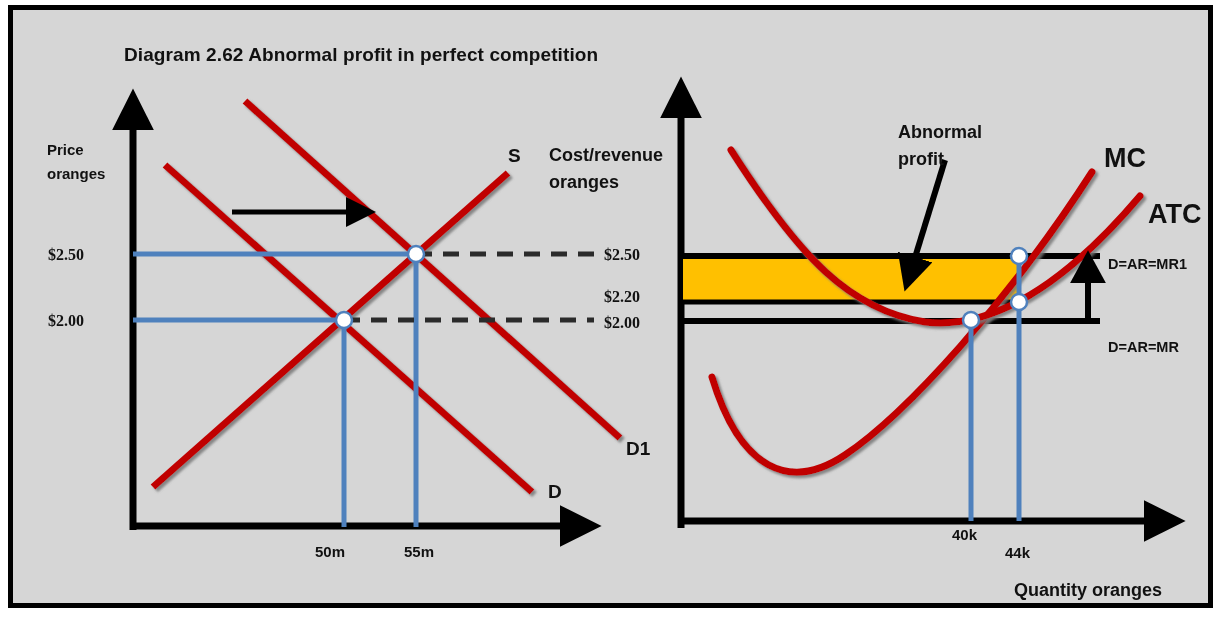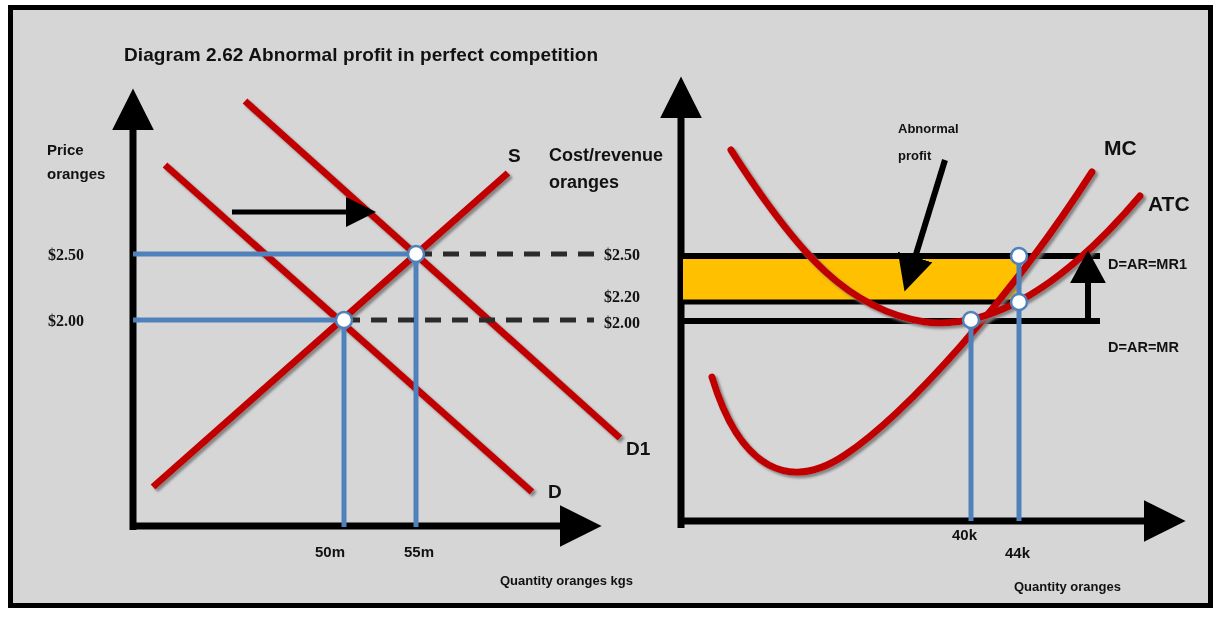--- a/index.html
+++ b/index.html
@@ -36,25 +36,25 @@
   .lbl {
     position: absolute;
     color: #111111;
     font-weight: bold;
     white-space: pre;
     line-height: 1.35;
   }
   .title { font-size: 19px; font-weight: bold; letter-spacing: .1px; }
   .axis-lbl { font-size: 15px; }
   .axis-lbl-2 { font-size: 18px; text-align: center; }
-  .curve-lbl { font-size: 21px; font-weight: bold; }
+  .curve-lbl { font-size: 27px; font-weight: bold; margin-top: 6px; }
   .curve-lbl-sm { font-size: 19px; font-weight: bold; }
   .tick-lbl { font-size: 15px; font-weight: bold; }
   .price-lbl { font-size: 16px; font-weight: bold; font-family: Liberation Serif, serif; }
-  .note-lbl { font-size: 13px; font-weight: bold; text-align: center; }
+  .note-lbl { font-size: 18px; font-weight: bold; text-align: center; }
   .mr-lbl { font-size: 14.5px; font-weight: bold; }
 </style>
 </head>
 <body>
 
 <div id="stage">
   <div id="frame"></div>
 
   <svg class="art" viewBox="0 0 1221 625">
     <defs>
@@ -180,21 +180,20 @@
   <div class="lbl price-lbl" style="left:604px; top:286px;">$2.20</div>
   <div class="lbl price-lbl" style="left:604px; top:312px;">$2.00</div>
 
   <div class="lbl curve-lbl-sm" style="left:508px; top:143px;">S</div>
   <div class="lbl curve-lbl-sm" style="left:548px; top:479px;">D</div>
   <div class="lbl curve-lbl-sm" style="left:626px; top:436px;">D1</div>
 
   <div class="lbl tick-lbl" style="left:315px; top:542px;">50m</div>
   <div class="lbl tick-lbl" style="left:404px; top:542px;">55m</div>
 
-  <div class="lbl note-lbl" style="left:500px; top:572px;">Quantity oranges kgs</div>
 
   <div class="lbl note-lbl" style="left:898px; top:120px;">Abnormal</div>
   <div class="lbl note-lbl" style="left:898px; top:147px;">profit</div>
 
   <div class="lbl curve-lbl" style="left:1104px; top:134px;">MC</div>
   <div class="lbl curve-lbl" style="left:1148px; top:190px;">ATC</div>
 
   <div class="lbl mr-lbl" style="left:1108px; top:255px;">D=AR=MR1</div>
   <div class="lbl mr-lbl" style="left:1108px; top:313px;margin-top:25px;">D=AR=MR</div>
 

